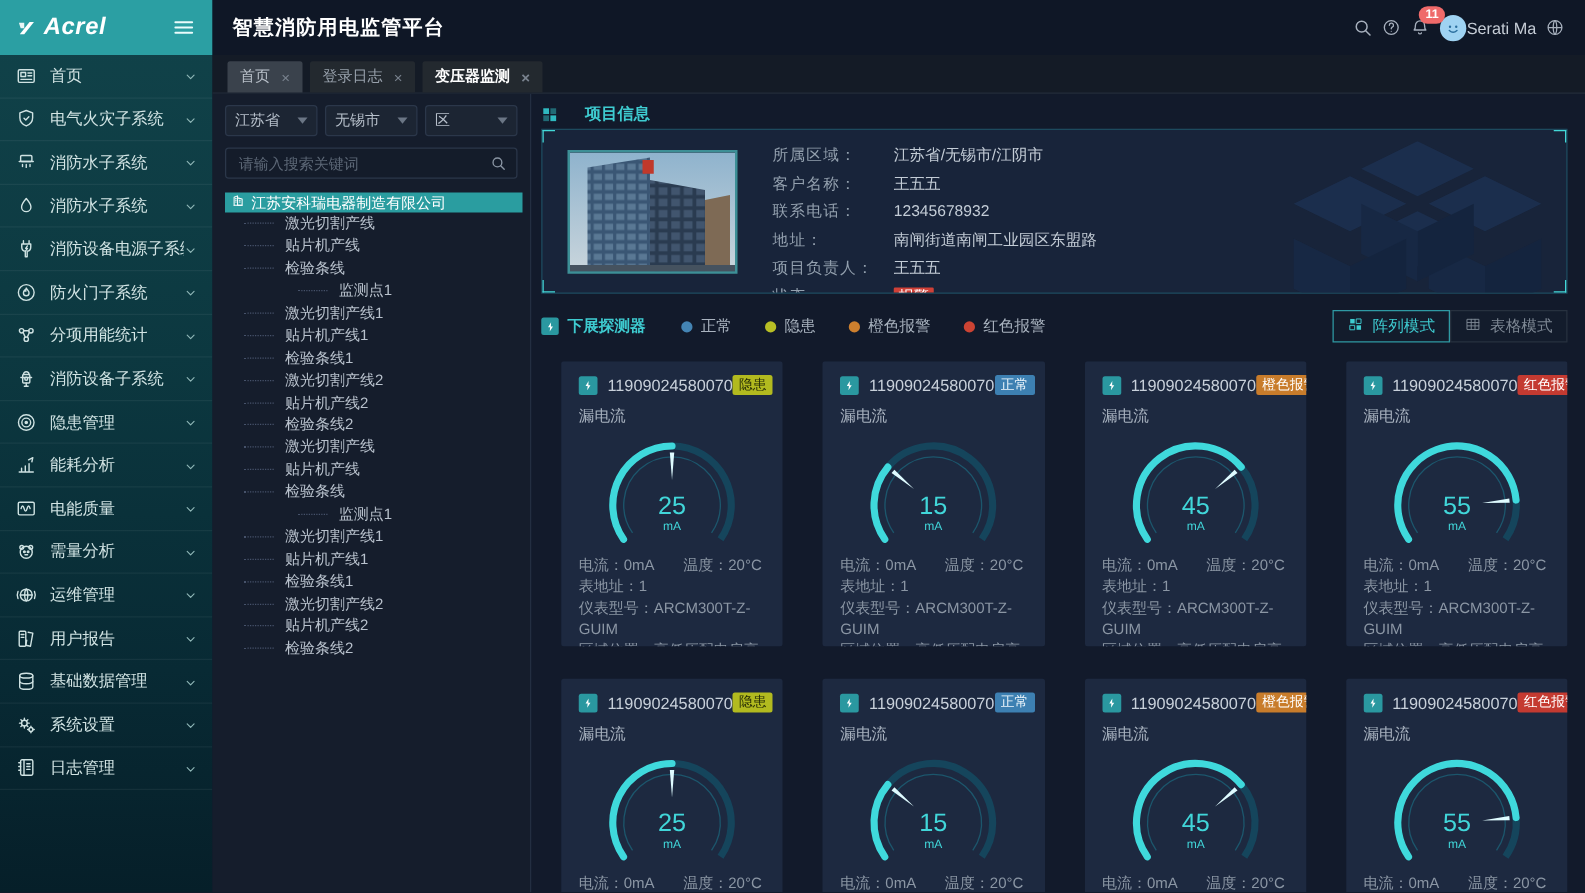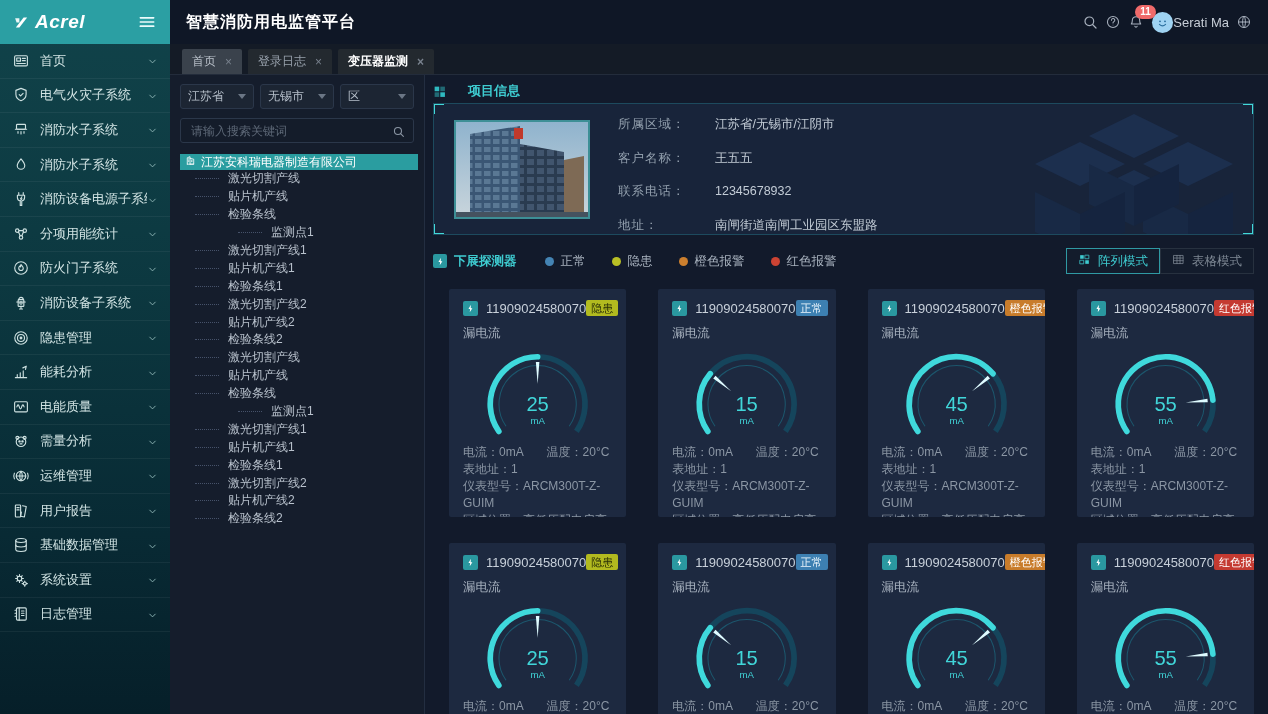--- a/index.html
+++ b/index.html
@@ -85,21 +85,21 @@
   
   .project-card{position:relative;margin-top:2px;height:132px;flex:none;background:#18243a;
     border:1px solid #1d4a5e;box-sizing:border-box;overflow:hidden;}
   .corner{position:absolute;width:9px;height:9px;border:2px solid #43d8d8;}
   .corner.tl{top:-1px;left:-1px;border-right:none;border-bottom:none;}
   .corner.tr{top:-1px;right:-1px;border-left:none;border-bottom:none;}
   .corner.bl{bottom:-1px;left:-1px;border-right:none;border-top:none;}
   .corner.br{bottom:-1px;right:-1px;border-left:none;border-top:none;}
   .photo{position:absolute;left:20px;top:16px;width:136px;height:99px;border:2px solid #3d8f96;box-sizing:border-box;}
   .photo svg{display:block;width:100%;height:100%;}
-  .fields{position:absolute;left:184px;top:13px;display:grid;grid-template-columns:97px auto;row-gap:18px;
+  .fields{position:absolute;left:184px;top:13px;display:grid;grid-template-columns:97px auto;row-gap:7px;
     font-size:12.5px;line-height:15.5px;}
   .f-label{color:#93a0ae;letter-spacing:1px;}
   .f-value{color:#c3ccd6;}
   .status-badge{display:inline-block;background:#cf4037;color:#fff;font-size:12px;line-height:15px;padding:0 4px;border-radius:1px;}
   .cubes{position:absolute;right:4px;bottom:-34px;opacity:.85;}
 
   
   .legend-row{margin-top:12px;height:28px;flex:none;display:flex;align-items:center;}
   .det-title{display:flex;align-items:center;gap:7px;color:#3ecbd0;font-size:12.5px;font-weight:bold;}
   .bolt-chip{width:14px;height:14px;background:#2a98a0;border-radius:2px;color:#fff;display:flex;align-items:center;justify-content:center;}
@@ -201,36 +201,36 @@
               <path d="M9 3.5v3.5M15 3.5v3.5M7.2 7h9.6v3a4.8 4.8 0 0 1-3.8 4.7V20.5h-2v-5.8A4.8 4.8 0 0 1 7.2 10z"></path>
               <path d="M13.2 9l-1.8 2.6h1.9L11.5 14"></path>
             </svg></span>
           <span class="mi-label">消防设备电源子系统</span>
           <span class="chev"><svg viewBox="0 0 24 24" fill="none" stroke="currentColor" stroke-width="2" stroke-linecap="round" stroke-linejoin="round">
               <path d="M6 9l6 6 6-6"></path>
             </svg></span>
         </div>
         <div class="menu-item">
           <span class="mi-icon"><svg viewBox="0 0 24 24" fill="none" stroke="currentColor" stroke-width="1.5" stroke-linecap="round" stroke-linejoin="round">
+              <circle cx="12" cy="12" r="8.4"></circle>
+              <path d="M12 7.3c.8 1.9 3 2.8 3 5.1a3 3 0 1 1-6 0c0-1.2.6-2.2 1.3-3.1.3.7.8 1.1 1.3 1.2-.4-1.1-.2-2.2.4-3.2z"></path>
+            </svg></span>
+          <span class="mi-label">防火门子系统</span>
+          <span class="chev"><svg viewBox="0 0 24 24" fill="none" stroke="currentColor" stroke-width="2" stroke-linecap="round" stroke-linejoin="round">
+              <path d="M6 9l6 6 6-6"></path>
+            </svg></span>
+        </div>
+        <div class="menu-item">
+          <span class="mi-icon"><svg viewBox="0 0 24 24" fill="none" stroke="currentColor" stroke-width="1.5" stroke-linecap="round" stroke-linejoin="round">
               <circle cx="7" cy="7.5" r="2.3"></circle>
               <circle cx="17" cy="7.5" r="2.3"></circle>
               <circle cx="12" cy="16.5" r="2.3"></circle>
               <path d="M8.7 9.3l2.2 5M15.3 9.3l-2.2 5M9.3 7.5h5.4"></path>
             </svg></span>
           <span class="mi-label">分项用能统计</span>
-          <span class="chev"><svg viewBox="0 0 24 24" fill="none" stroke="currentColor" stroke-width="2" stroke-linecap="round" stroke-linejoin="round">
-              <path d="M6 9l6 6 6-6"></path>
-            </svg></span>
-        </div>
-        <div class="menu-item">
-          <span class="mi-icon"><svg viewBox="0 0 24 24" fill="none" stroke="currentColor" stroke-width="1.5" stroke-linecap="round" stroke-linejoin="round">
-              <circle cx="12" cy="12" r="8.4"></circle>
-              <path d="M12 7.3c.8 1.9 3 2.8 3 5.1a3 3 0 1 1-6 0c0-1.2.6-2.2 1.3-3.1.3.7.8 1.1 1.3 1.2-.4-1.1-.2-2.2.4-3.2z"></path>
-            </svg></span>
-          <span class="mi-label">防火门子系统</span>
           <span class="chev"><svg viewBox="0 0 24 24" fill="none" stroke="currentColor" stroke-width="2" stroke-linecap="round" stroke-linejoin="round">
               <path d="M6 9l6 6 6-6"></path>
             </svg></span>
         </div>
         <div class="menu-item">
           <span class="mi-icon"><svg viewBox="0 0 24 24" fill="none" stroke="currentColor" stroke-width="1.5" stroke-linecap="round" stroke-linejoin="round">
               <path d="M9 7.5a3 3 0 0 1 6 0"></path>
               <rect x="8.2" y="7.5" width="7.6" height="9" rx="1"></rect>
               <path d="M6.3 10.7h11.4M10 20h4M12 16.5V20"></path>
               <circle cx="12" cy="12" r="1.6"></circle>

